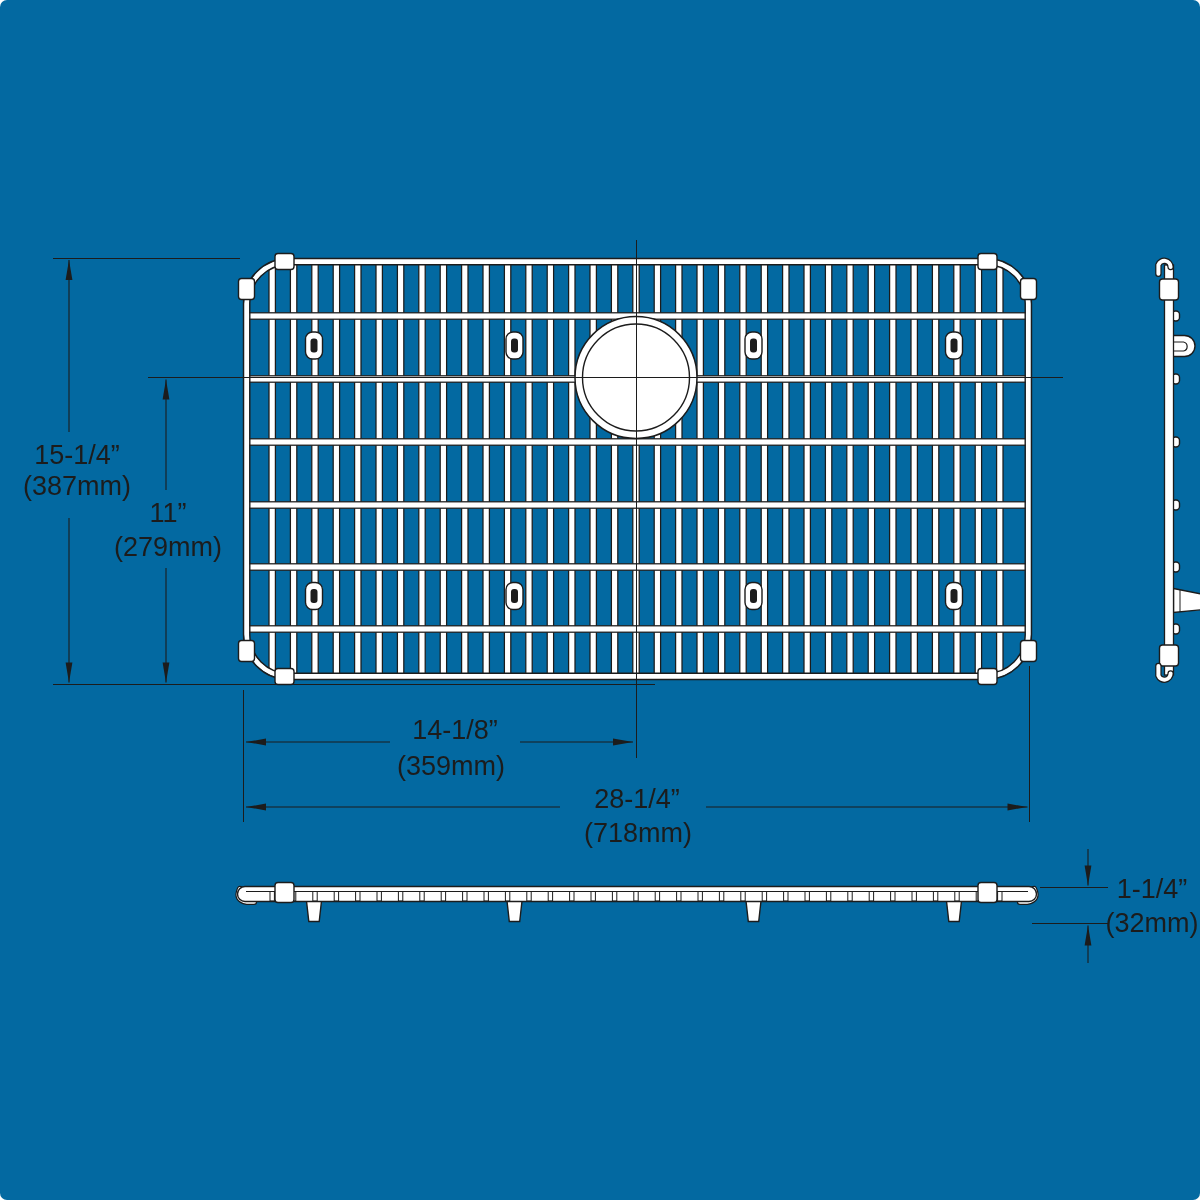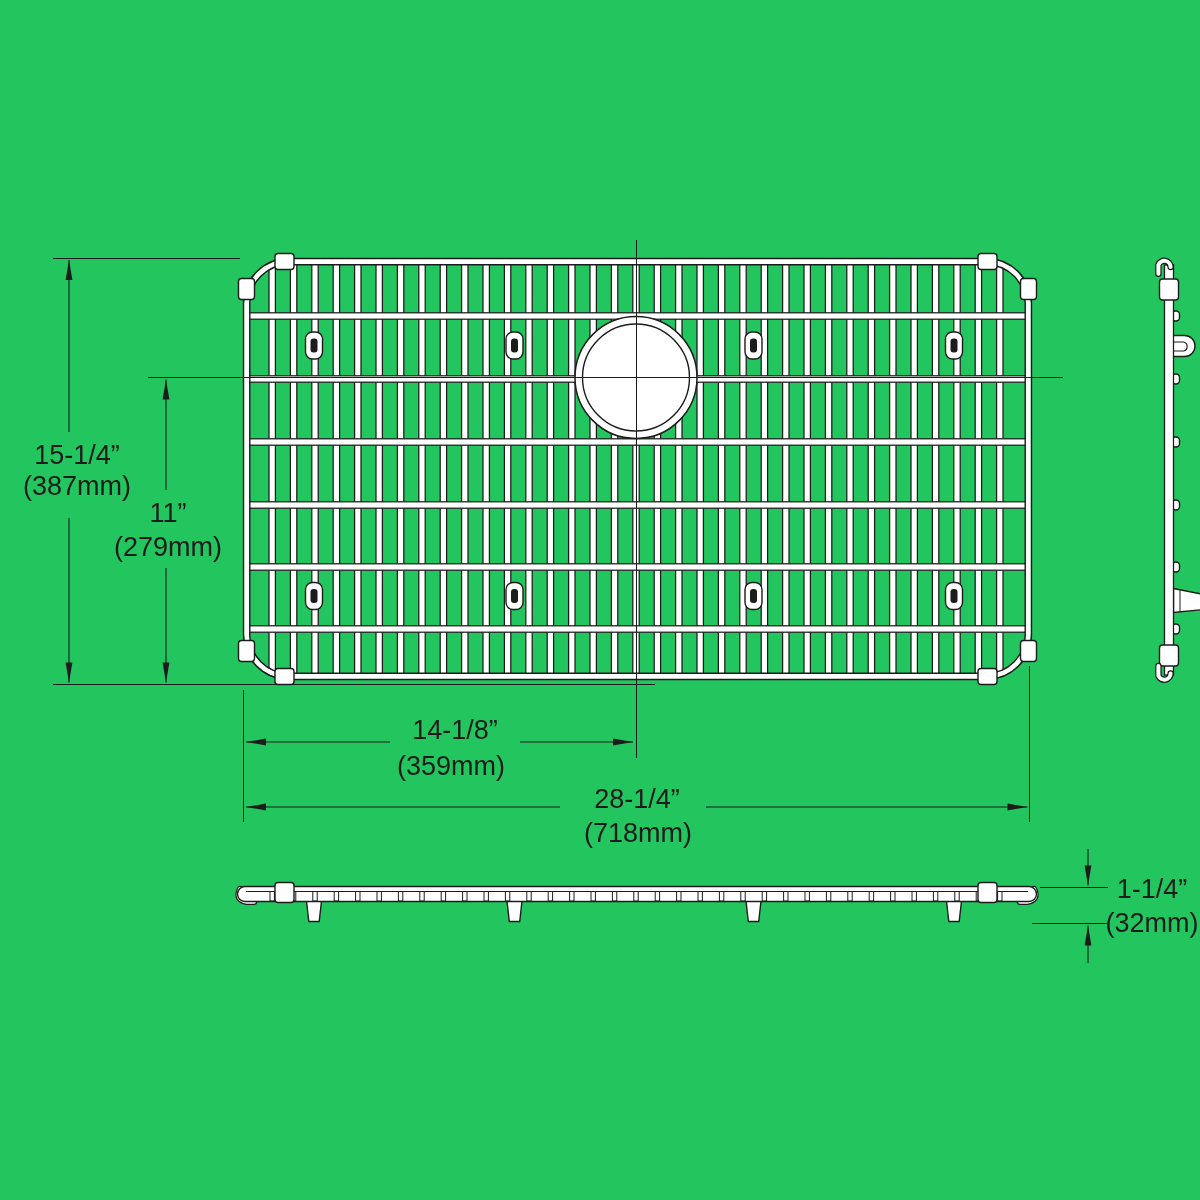--- a/index.html
+++ b/index.html
@@ -1,16 +1,16 @@
 <!DOCTYPE html>
 <html style="--line: #1c1c1c;"><head>
 <meta charset="utf-8">
 <style>
   html,body{margin:0;padding:0;background:#fff;}
-  .canvas{position:relative;width:1200px;height:1200px;background:#22c55e;overflow:hidden;}
+  .canvas{position:relative;width:1200px;height:1200px;background:#0369a1;overflow:hidden;border-radius:7px;}
   svg{display:block;}
   .wire{fill:#fff;stroke:var(--line,#1c1c1c);stroke-width:1.25;}
   .part{fill:#fff;stroke:var(--line,#1c1c1c);stroke-width:1.4;}
   .edge{fill:none;stroke:var(--line,#1c1c1c);stroke-width:1.4;}
   .thin{fill:none;stroke:var(--line,#1c1c1c);stroke-width:1;}
   .mask{fill:none;stroke:#fff;stroke-width:5.2;}
   .dim{fill:none;stroke:var(--line,#1c1c1c);stroke-width:1.1;}
   .tube-out{fill:none;stroke:var(--line,#1c1c1c);stroke-width:6.4;stroke-linecap:round;}
   .tube-in{fill:none;stroke:#fff;stroke-width:4;stroke-linecap:round;}
   .fill-dark{fill:var(--line,#1c1c1c);stroke:none;}

